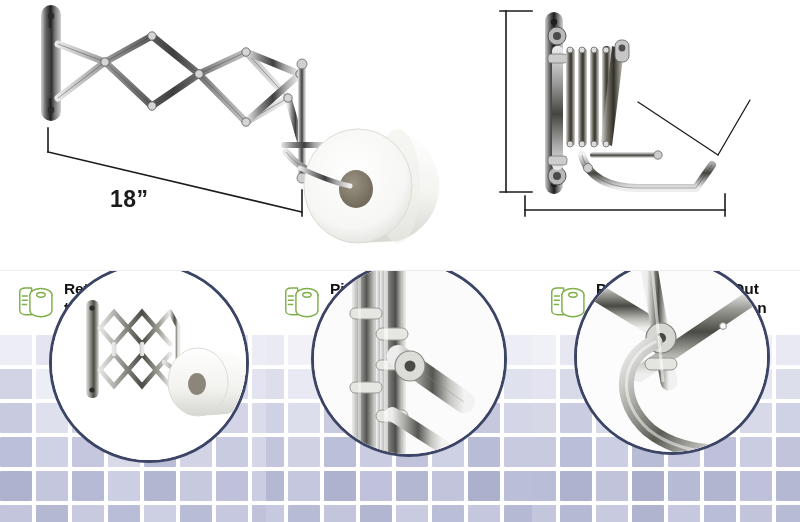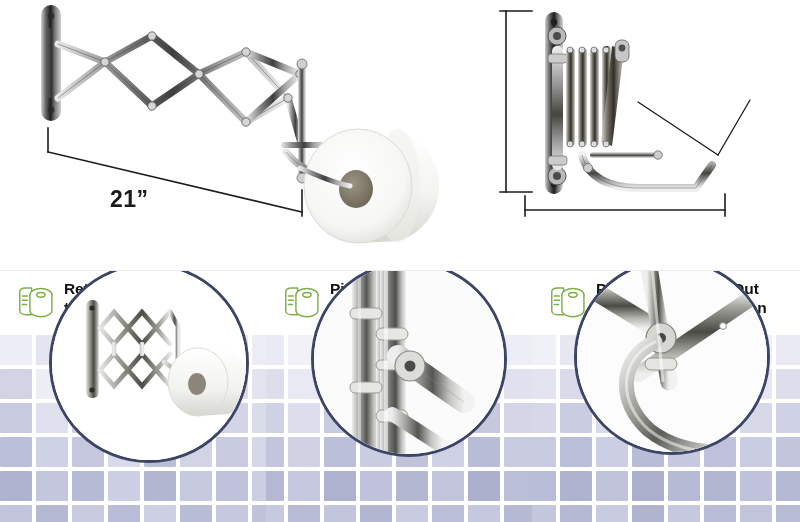--- a/index.html
+++ b/index.html
@@ -152,21 +152,21 @@
         <ellipse cx="358" cy="186" rx="54" ry="57" fill="none" stroke="#dcdcd6" stroke-width="1"></ellipse>
 
         <path d="M300,168 C322,178 340,184 350,186" stroke="url(#chromeBar)" stroke-width="5" fill="none" stroke-linecap="round"></path>
 
         <g stroke="#1b1b1b" stroke-width="1.6" fill="none" stroke-linecap="square">
           <path d="M48,128 L48,152"></path>
           <path d="M48,152 L302,212"></path>
           <path d="M302,190 L302,216"></path>
         </g>
       </svg>
-      <div class="dim-label dim-21">21”</div>
+      <div class="dim-label dim-21">18”</div>
     </div>
 
     <div class="product-right">
       <svg width="340" height="271" viewBox="0 0 340 271">
         <defs>
           <linearGradient id="plate2" x1="0" y1="0" x2="1" y2="0">
             <stop offset="0%" stop-color="#cfcfcf"></stop>
             <stop offset="25%" stop-color="#6a6a6a"></stop>
             <stop offset="50%" stop-color="#1c1c1c"></stop>
             <stop offset="74%" stop-color="#7d7d7d"></stop>

